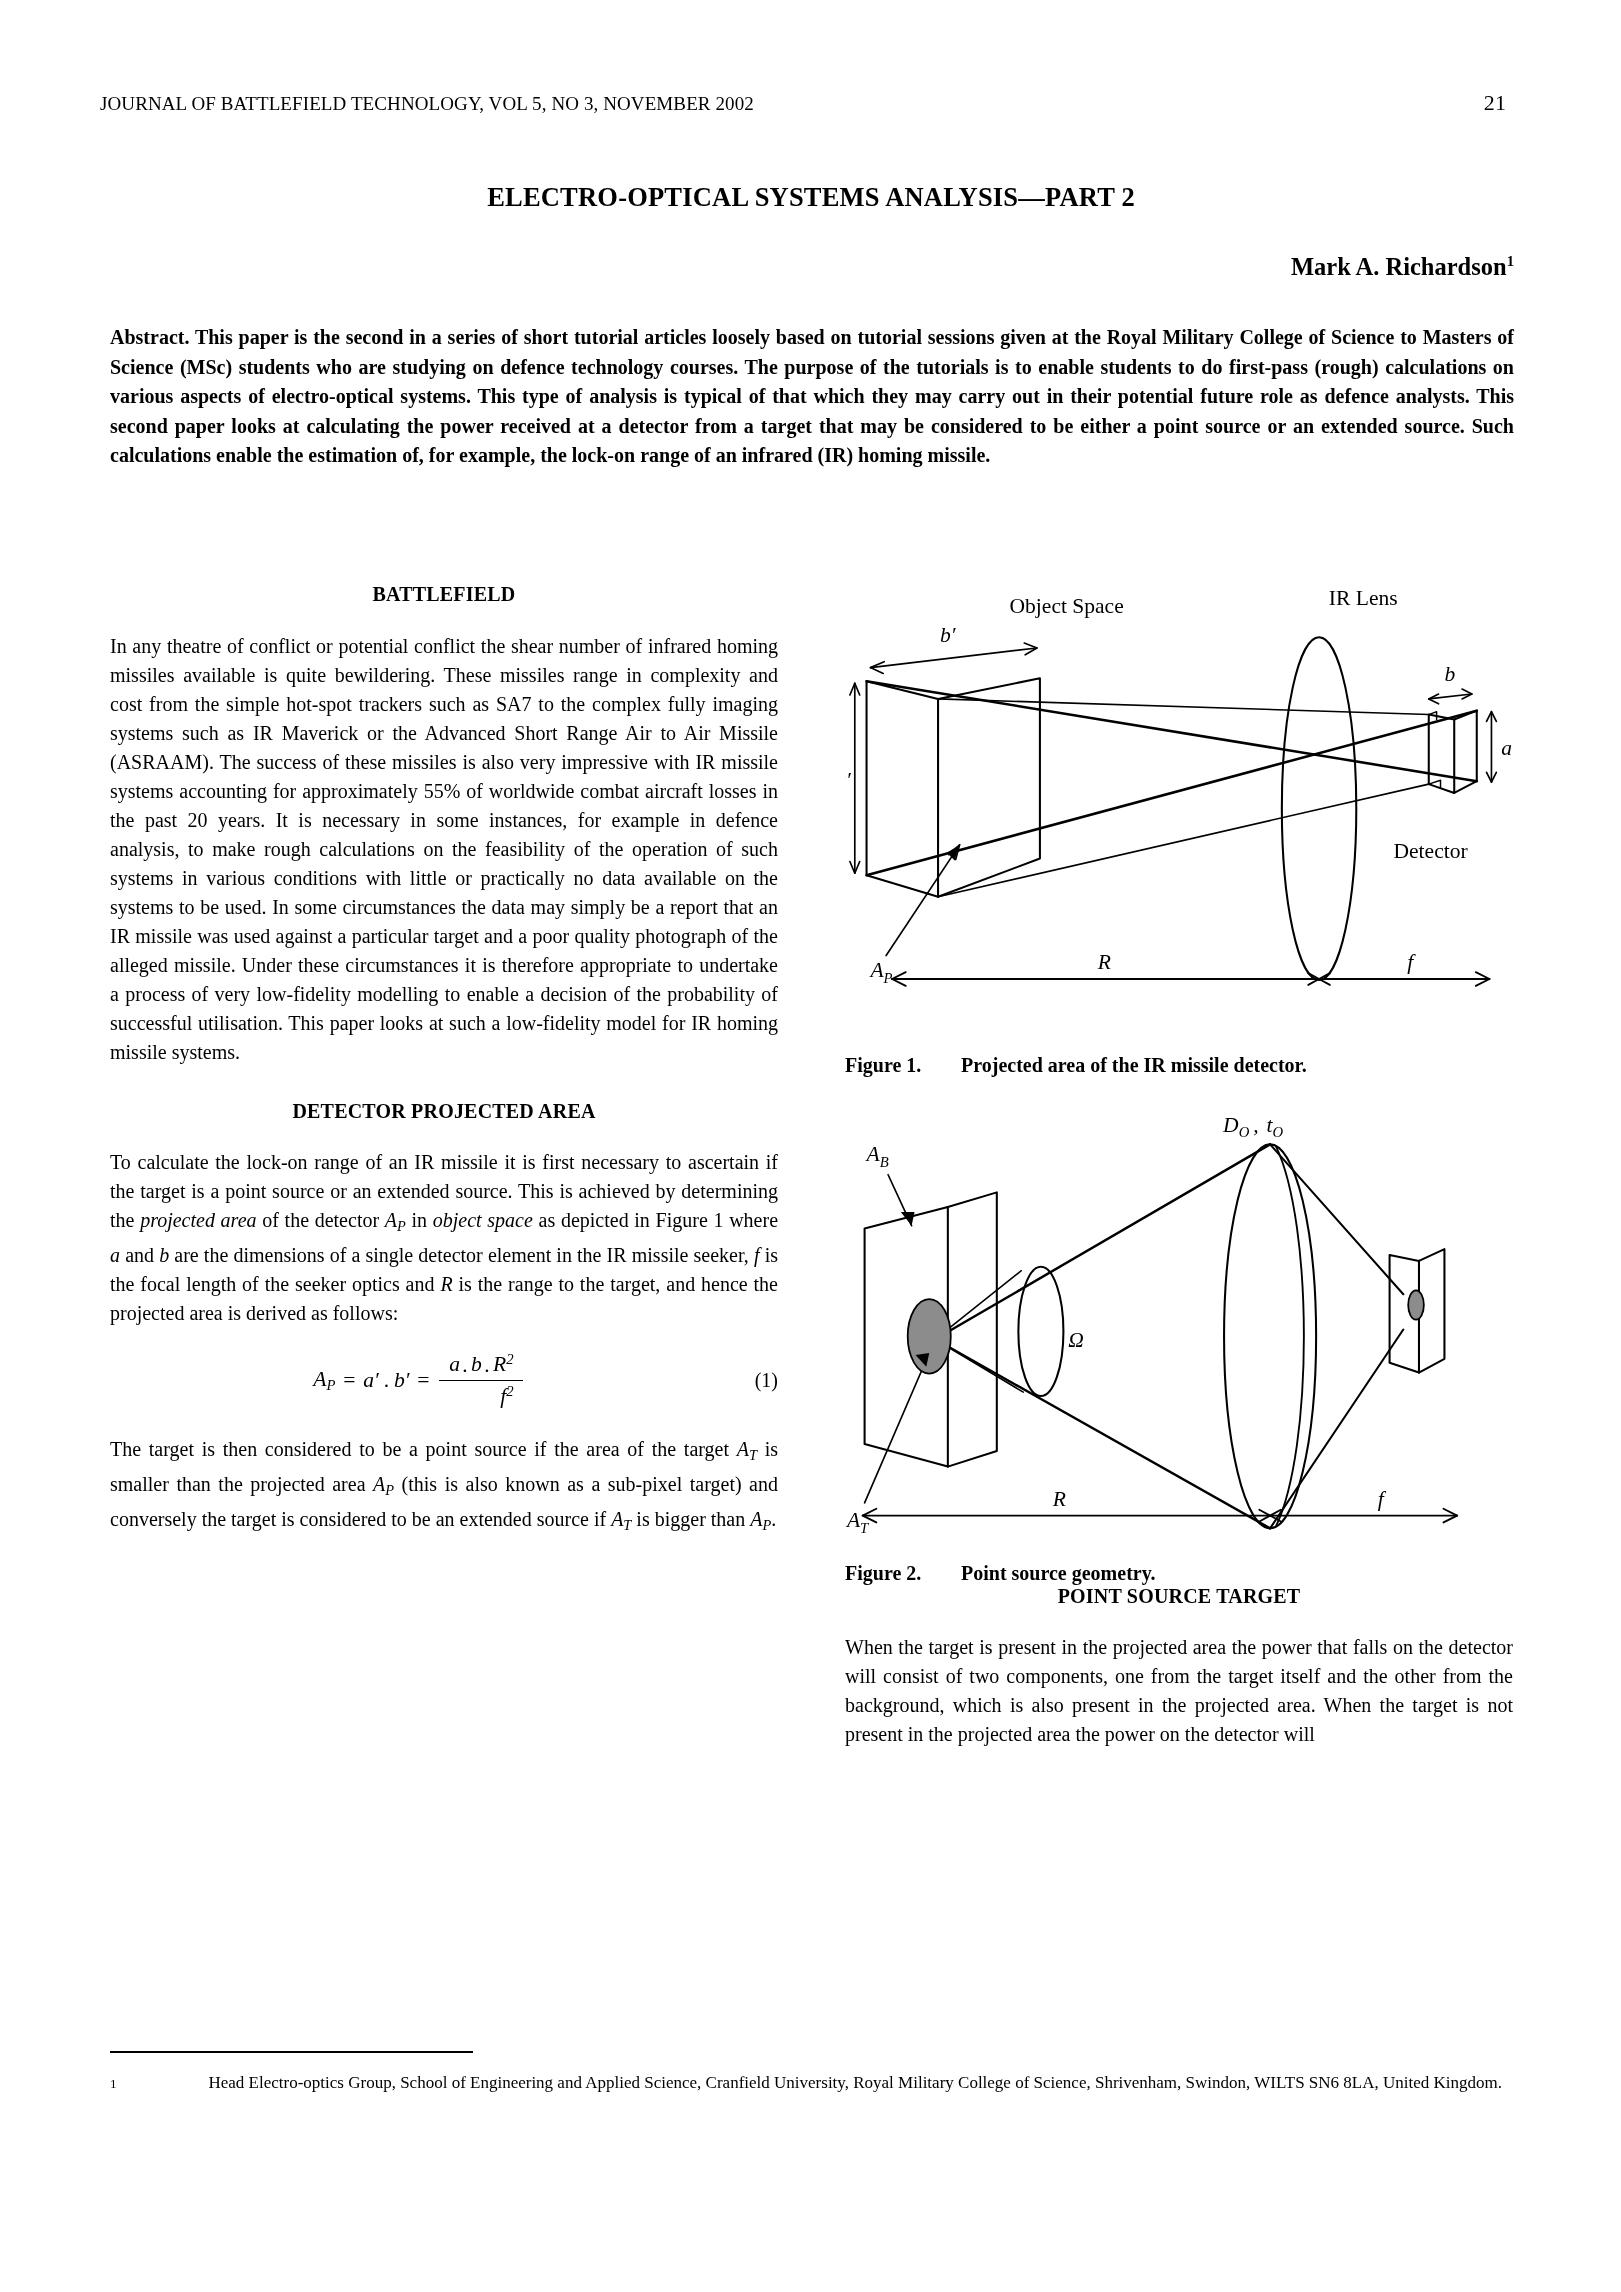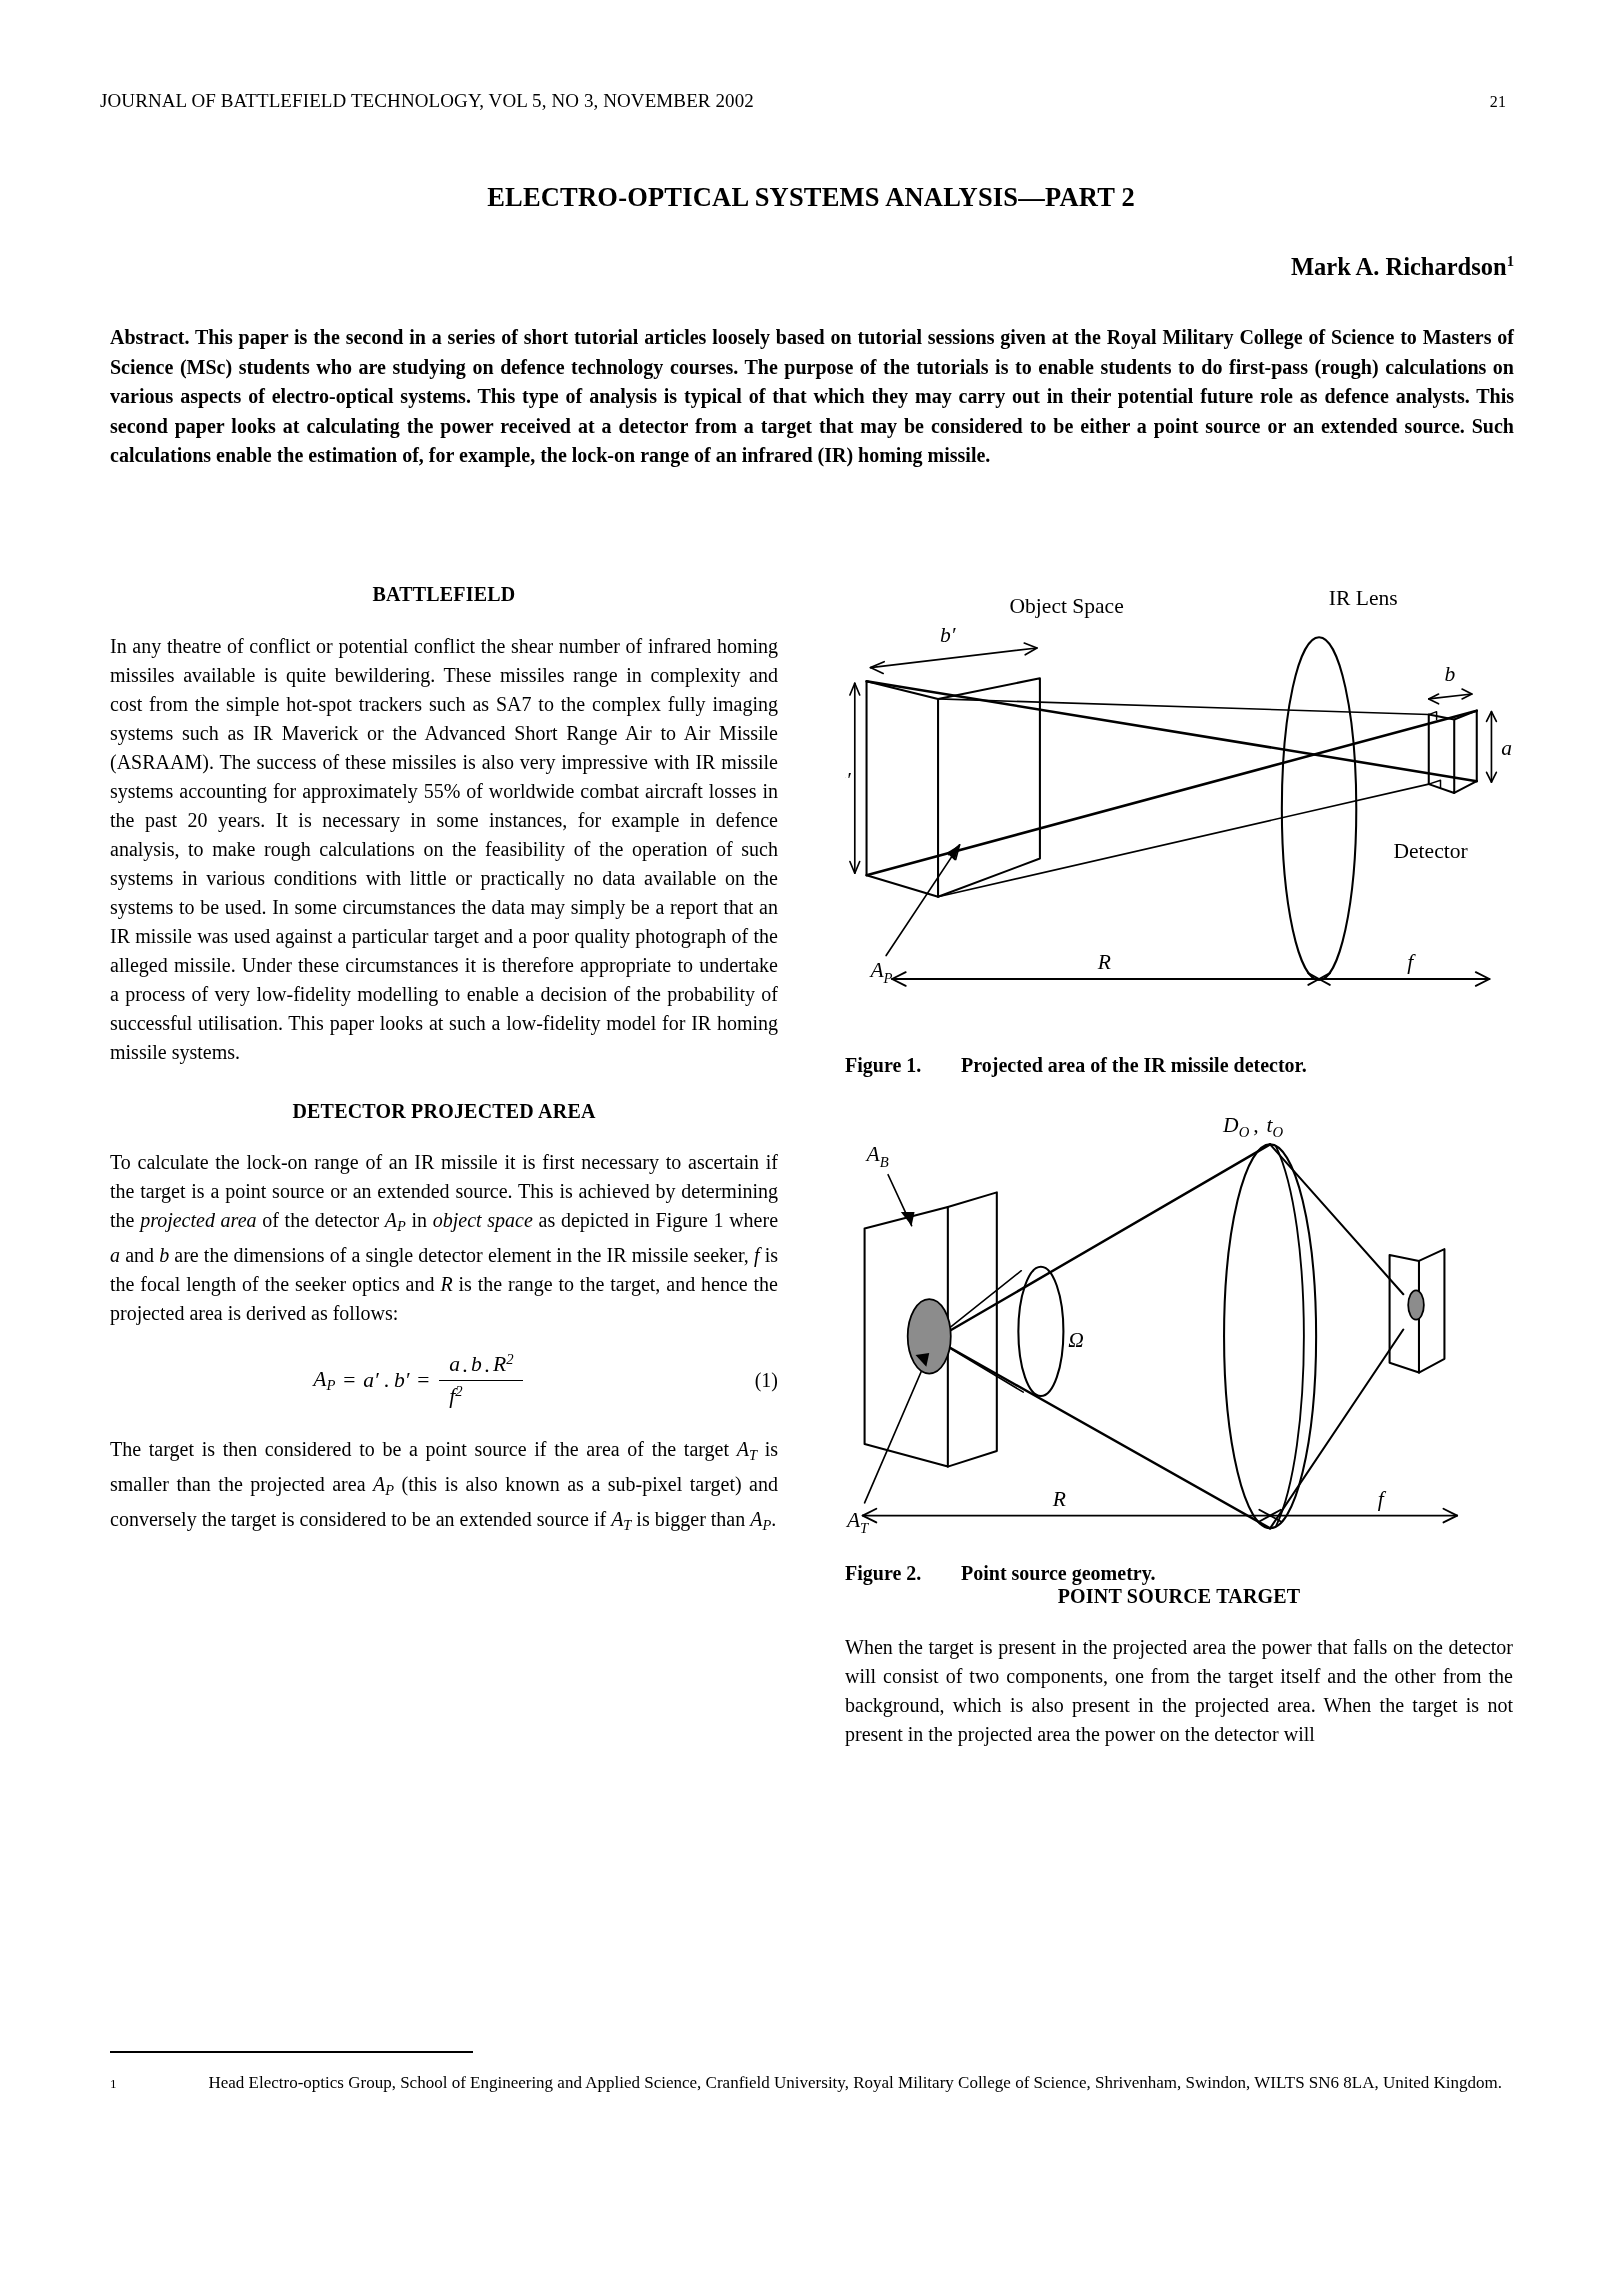--- a/index.html
+++ b/index.html
@@ -27,21 +27,21 @@
     position: absolute;
     left: 100px;
     top: 90px;
     width: 1406px;
     display: flex;
     justify-content: space-between;
     align-items: baseline;
     font-size: 19px;
     letter-spacing: 0.1px;
   }
-  .runhead .folio { font-size: 16px; }
+  .runhead .folio { font-size: 22px; }
 
   
   .doc-title {
     position: absolute;
     left: 108px;
     top: 182px;
     width: 1406px;
     text-align: center;
     font-size: 26.5px;
     font-weight: bold;
@@ -135,21 +135,21 @@
   .math sub { font-size: 0.68em; vertical-align: -0.25em; font-style: italic; }
   .math sup { font-size: 0.68em; vertical-align: 0.5em; font-style: italic; }
   .frac {
     display: inline-flex;
     flex-direction: column;
     align-items: center;
     vertical-align: middle;
     margin: 0 2px;
   }
   .frac .num { padding: 0 9.8px 2px 9.8px; }
-  .frac .den { padding: 2.9px 9.8px 0 9.8px; border-top: 1.4px solid #000; width: 100%; box-sizing: border-box; text-align: left; }
+  .frac .den { padding: 2.9px 9.8px 0 9.8px; border-top: 1.4px solid #000; width: 100%; box-sizing: border-box; text-align: right; }
 
   
   .figure-block { margin: 0; }
   .figure-svg { display: block; }
   .fig-caption {
     font-size: 20px;
     font-weight: bold;
     margin-top: 9.8px;
     display: flex;
   }

